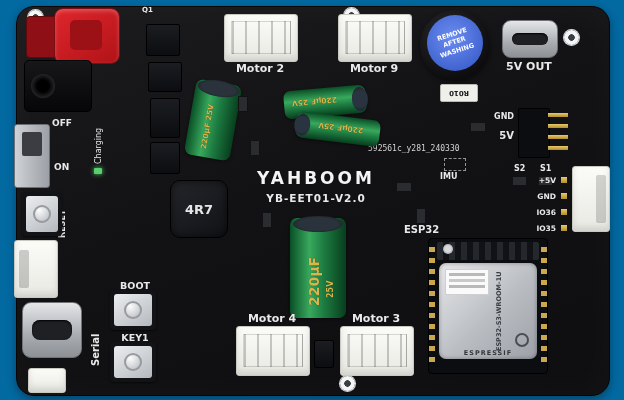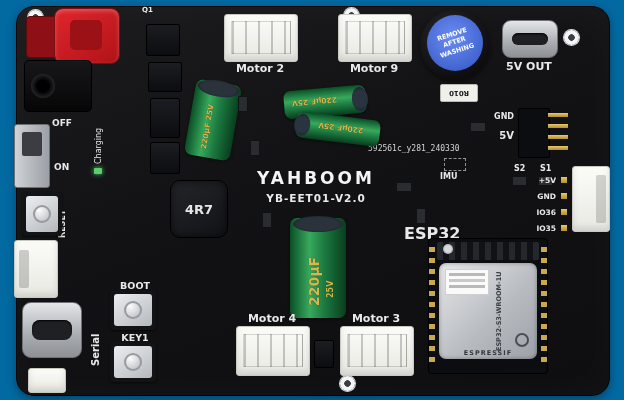--- a/index.html
+++ b/index.html
@@ -116,21 +116,21 @@
   <div class="abs silk" style="left:524px;top:224px;width:32px;text-align:right;font-size:7.5px;">IO35</div>
   <div class="abs goldpin" style="left:561px;top:177px;width:6px;height:6px;"></div>
   <div class="abs goldpin" style="left:561px;top:193px;width:6px;height:6px;"></div>
   <div class="abs goldpin" style="left:561px;top:209px;width:6px;height:6px;"></div>
   <div class="abs goldpin" style="left:561px;top:225px;width:6px;height:6px;"></div>
 
   <div class="abs jst" style="left:572px;top:166px;width:36px;height:64px;">
     <div class="abs" style="right:3px;top:8px;bottom:8px;width:10px;background:rgba(0,0,0,.16);border-radius:2px;"></div>
   </div>
 
-  <div class="abs silk" style="left:404px;top:224px;font-size:16px;">ESP32</div>
+  <div class="abs silk" style="left:404px;top:224px;font-size:10px;">ESP32</div>
 
   <div class="abs esp" style="left:428px;top:238px;width:118px;height:134px;">
     <div class="castel-v" style="left:0;"></div>
     <div class="castel-v" style="right:0;"></div>
     <div class="antzone"></div>
     <div class="abs" style="left:14px;top:5px;width:10px;height:10px;border-radius:50%;background:radial-gradient(circle,#d7d9db 0 40%,#8c9095 100%);"></div>
     <div class="shield">
       <div class="abs" style="left:6px;top:6px;width:42px;height:24px;background:#fafafa;border:1px solid #cfcfcf;">
         <div style="margin:3px 3px 0;height:3px;background:#b9b9b9;"></div>
         <div style="margin:3px 3px 0;height:3px;background:#c9c9c9;"></div>

